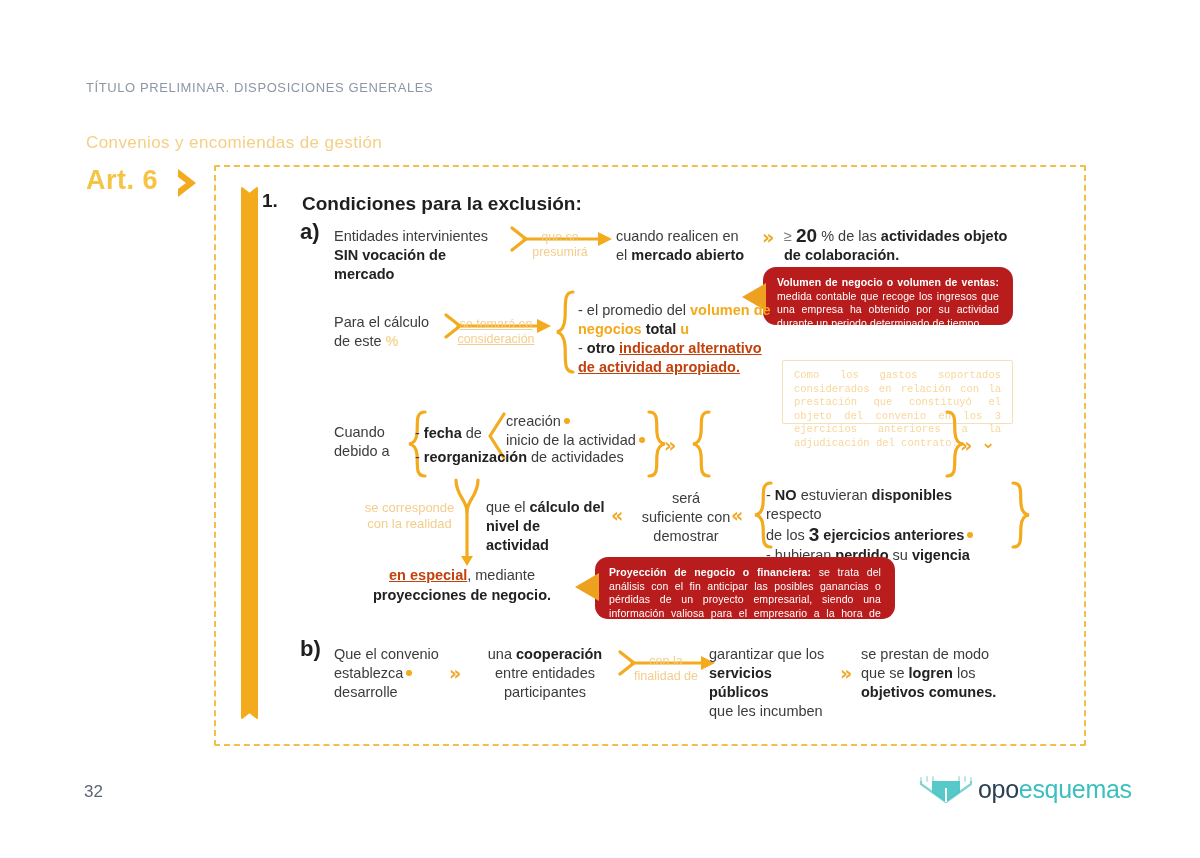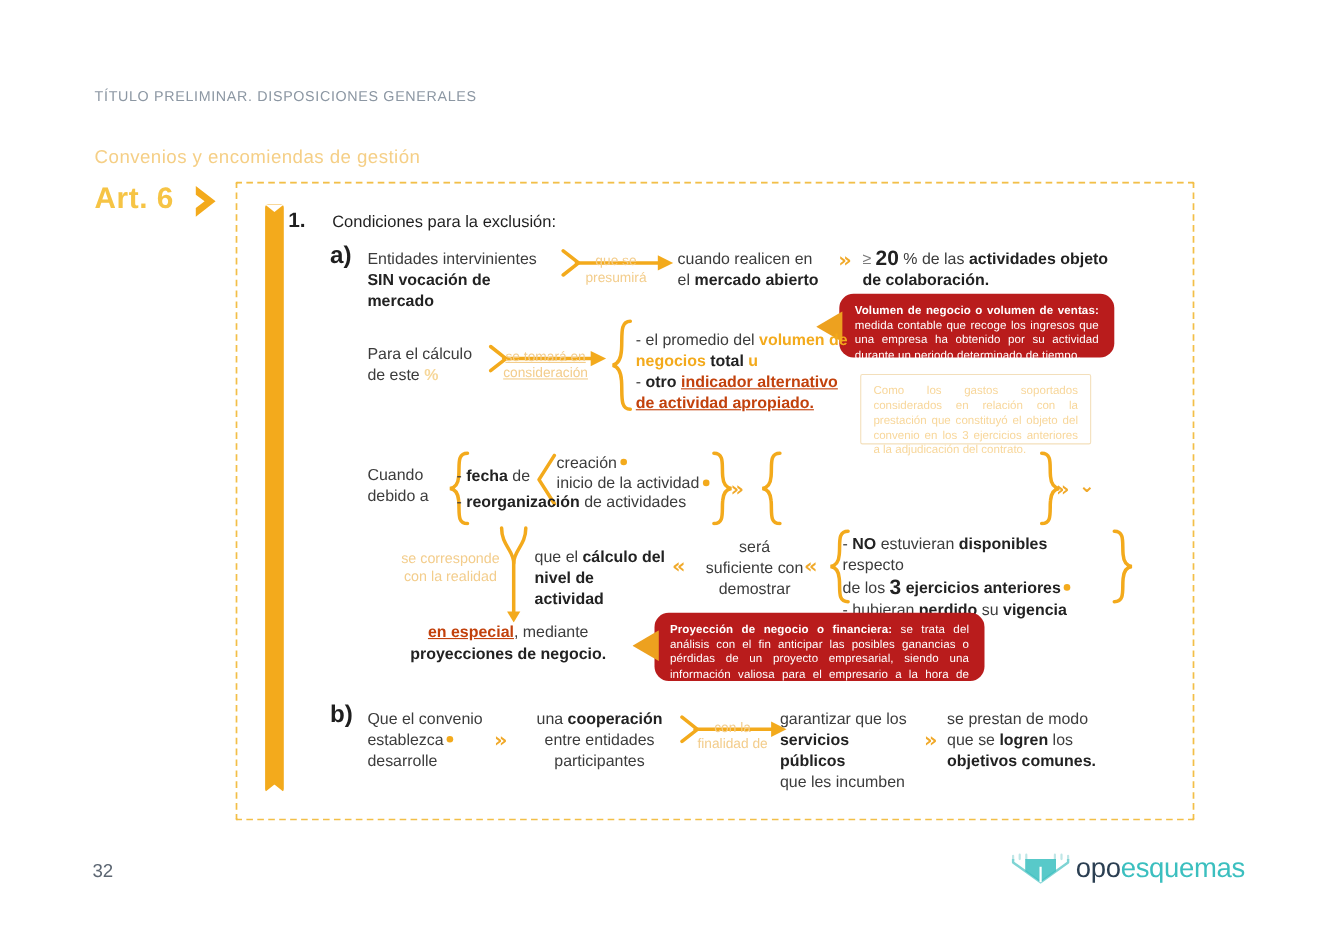--- a/index.html
+++ b/index.html
@@ -74,21 +74,21 @@
   .enum {
     position: absolute;
     font-size: 19px; font-weight: bold; color: #1f1f1f;
   }
   .item-letter {
     position: absolute;
     font-size: 22px; font-weight: bold; color: #1f1f1f;
   }
   .heading-1 {
     position: absolute; left: 302px; top: 193px;
-    font-size: 15px; font-weight: normal; color: #1f1f1f;
+    font-size: 19px; font-weight: bold; color: #1f1f1f;
   }
 
   
   .dot {
     display: inline-block;
     width: 6px; height: 6px; border-radius: 50%;
     background: #f3aa1c; vertical-align: 2px; margin-left: 3px;
   }
   .amber { color: #f3aa1c; font-weight: bold; }
   .amber-u { color: #c2410c; font-weight: bold; text-decoration: underline; }
@@ -230,21 +230,21 @@
 
   <svg class="brace" style="left:554px; top:290px;" width="22" height="84" viewBox="0 0 22 84">
     <path d="M19 2 C9 2 12 16 11 28 C10.4 38 7 41 3 42 C7 43 10.4 46 11 56 C12 68 9 82 19 82" fill="none" stroke="#f3aa1c" stroke-width="3.2" stroke-linecap="round"></path>
   </svg>
 
   <div class="tb" style="left:578px; top:301px; width:195px;">
     <span>- el promedio del </span><span class="amber">volumen de negocios</span><b> total </b><span class="amber">u</span><br>
     <span>- </span><b>otro </b><span class="amber-u">indicador alternativo de actividad apropiado.</span>
   </div>
 
-  <div class="callout-ghost" style="left:782px; top:340px; width:210px; height:64px;">
+  <div class="callout-ghost" style="left:782px; top:360px; width:231px; height:64px;font-family:Liberation Mono, monospace;">
     <span>Como los gastos soportados considerados en relación con la prestación que constituyó el objeto del convenio en los 3 ejercicios anteriores a la adjudicación del contrato.</span>
   </div>
 
   <div class="tb" style="left:334px; top:423px; width:80px;">
     <span>Cuando</span><br>
     <span>debido a</span>
   </div>
 
   <svg class="brace" style="left:406px; top:410px;" width="22" height="68" viewBox="0 0 22 68">
     <path d="M19 2 C9 2 12 13 11 23 C10.4 31 7 33.5 3 34 C7 34.5 10.4 37 11 45 C12 55 9 66 19 66" fill="none" stroke="#f3aa1c" stroke-width="3.2" stroke-linecap="round"></path>

